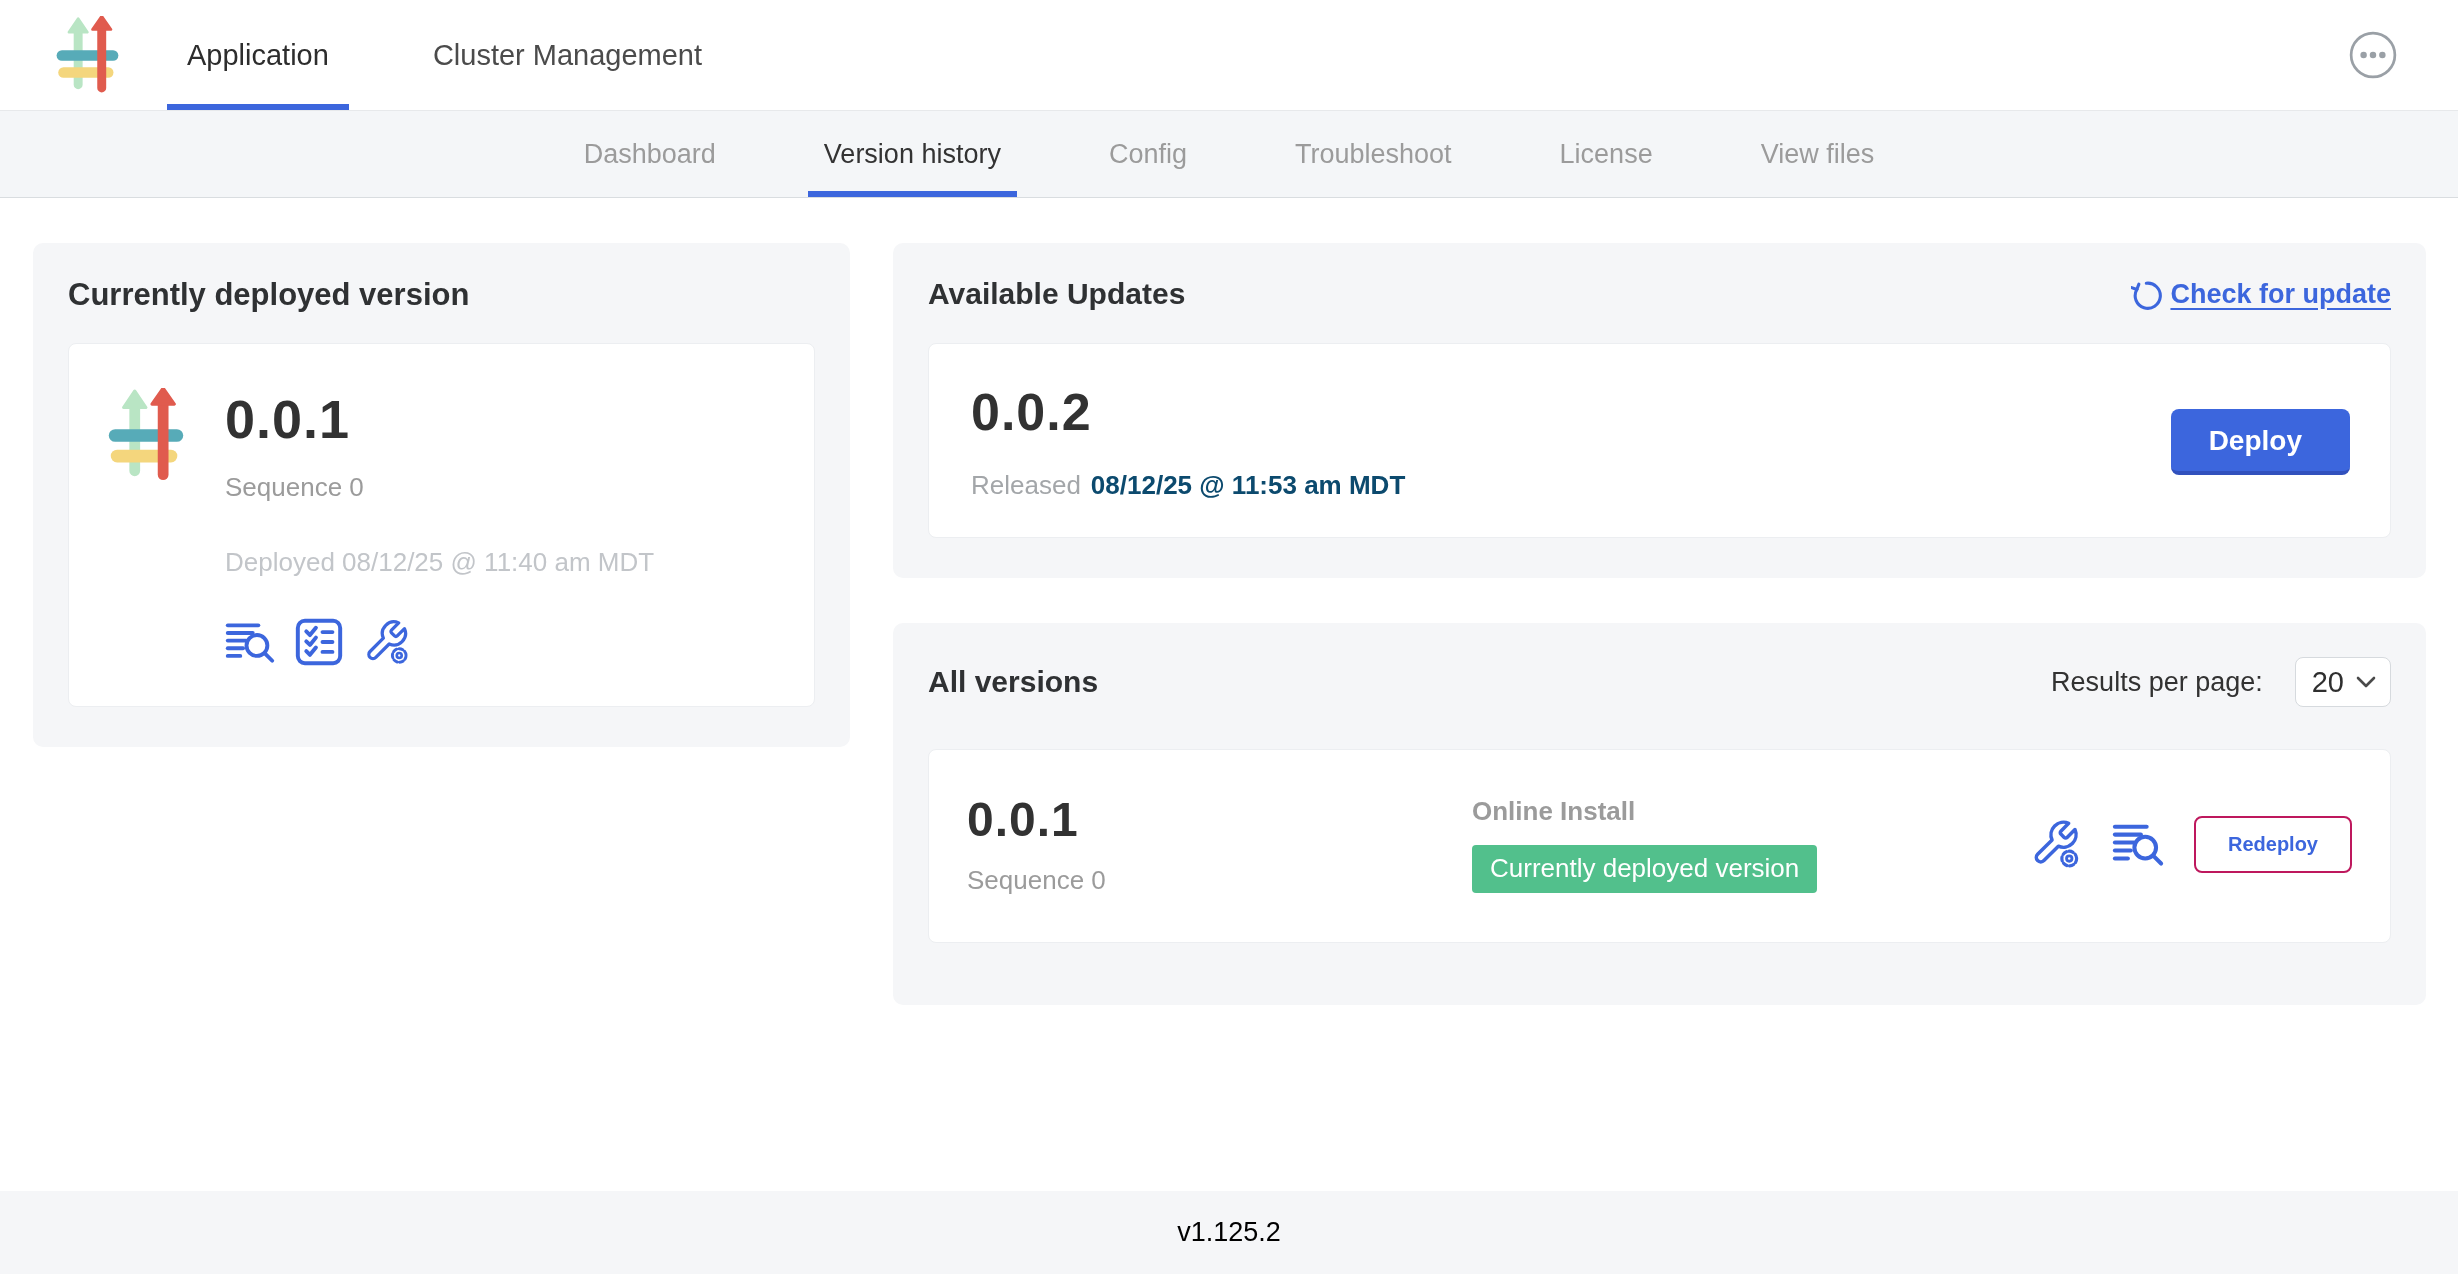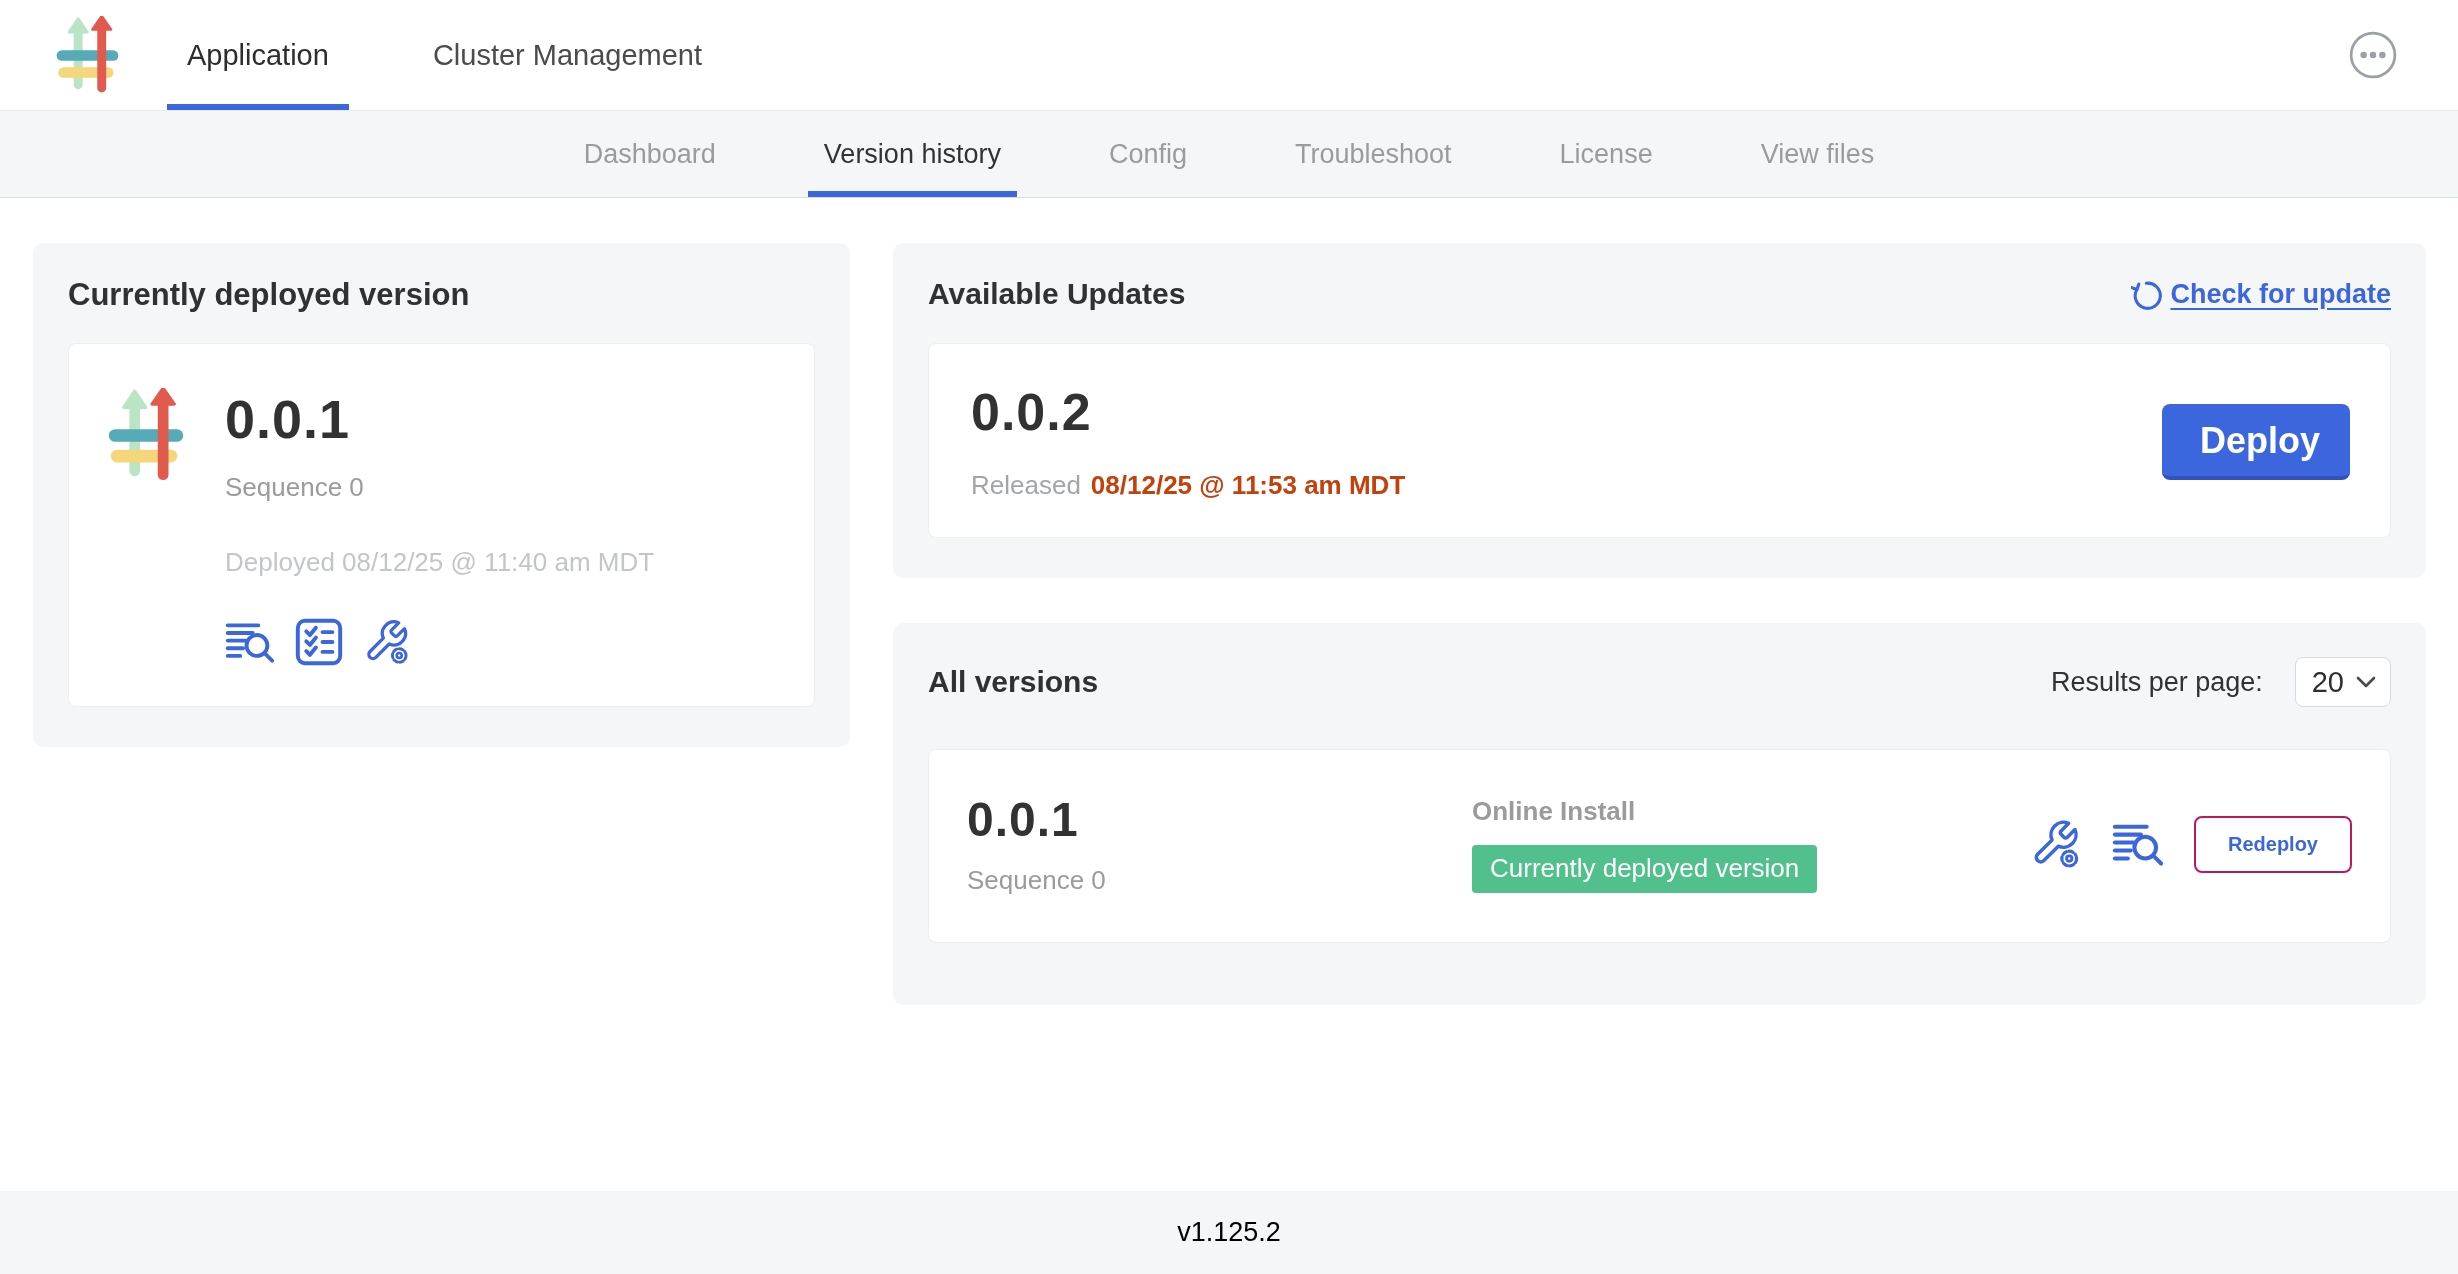--- a/index.html
+++ b/index.html
@@ -76,26 +76,26 @@
   .header-row { display: flex; align-items: center; justify-content: space-between; }
   .check-link {
     display: flex; align-items: center; gap: 7px;
     color: #3c66dd; font-size: 27px; font-weight: 600;
     text-decoration: none; cursor: pointer;
   }
   .check-link .link-text { text-decoration: underline; text-underline-offset: 5px; }
   .updates-inner { margin-top: 32px; padding: 38px 40px 36px 42px; display: flex; align-items: center; }
   .ver-md { font-size: 52px; font-weight: 700; letter-spacing: 1px; }
   .released { margin-top: 28px; font-size: 26px; color: #a3a6a9; }
-  .released .date { font-weight: 700; color: #c2410c; margin-left: 10px; }
+  .released .date { font-weight: 700; color: #0c4a6e; margin-left: 10px; }
   .deploy-btn {
     margin-left: auto;
     background: #3c66dd; color: #ffffff;
-    font-family: inherit; font-size: 36px; font-weight: 700;
-    padding: 16px 30px 14px 38px;
+    font-family: inherit; font-size: 28px; font-weight: 700;
+    padding: 16px 48px 14px 38px;
     border: none; border-bottom: 4px solid #3151bd; border-radius: 8px;
     cursor: pointer;
   }
 
   
   .versions-card { margin-top: 45px; padding: 34px 35px 62px 35px; }
   .results { display: flex; align-items: center; gap: 32px; font-size: 27px; color: #323232; }
   .select-box {
     height: 50px; min-width: 95px;
     background: #fff; border: 1px solid #d6dade; border-radius: 8px;

